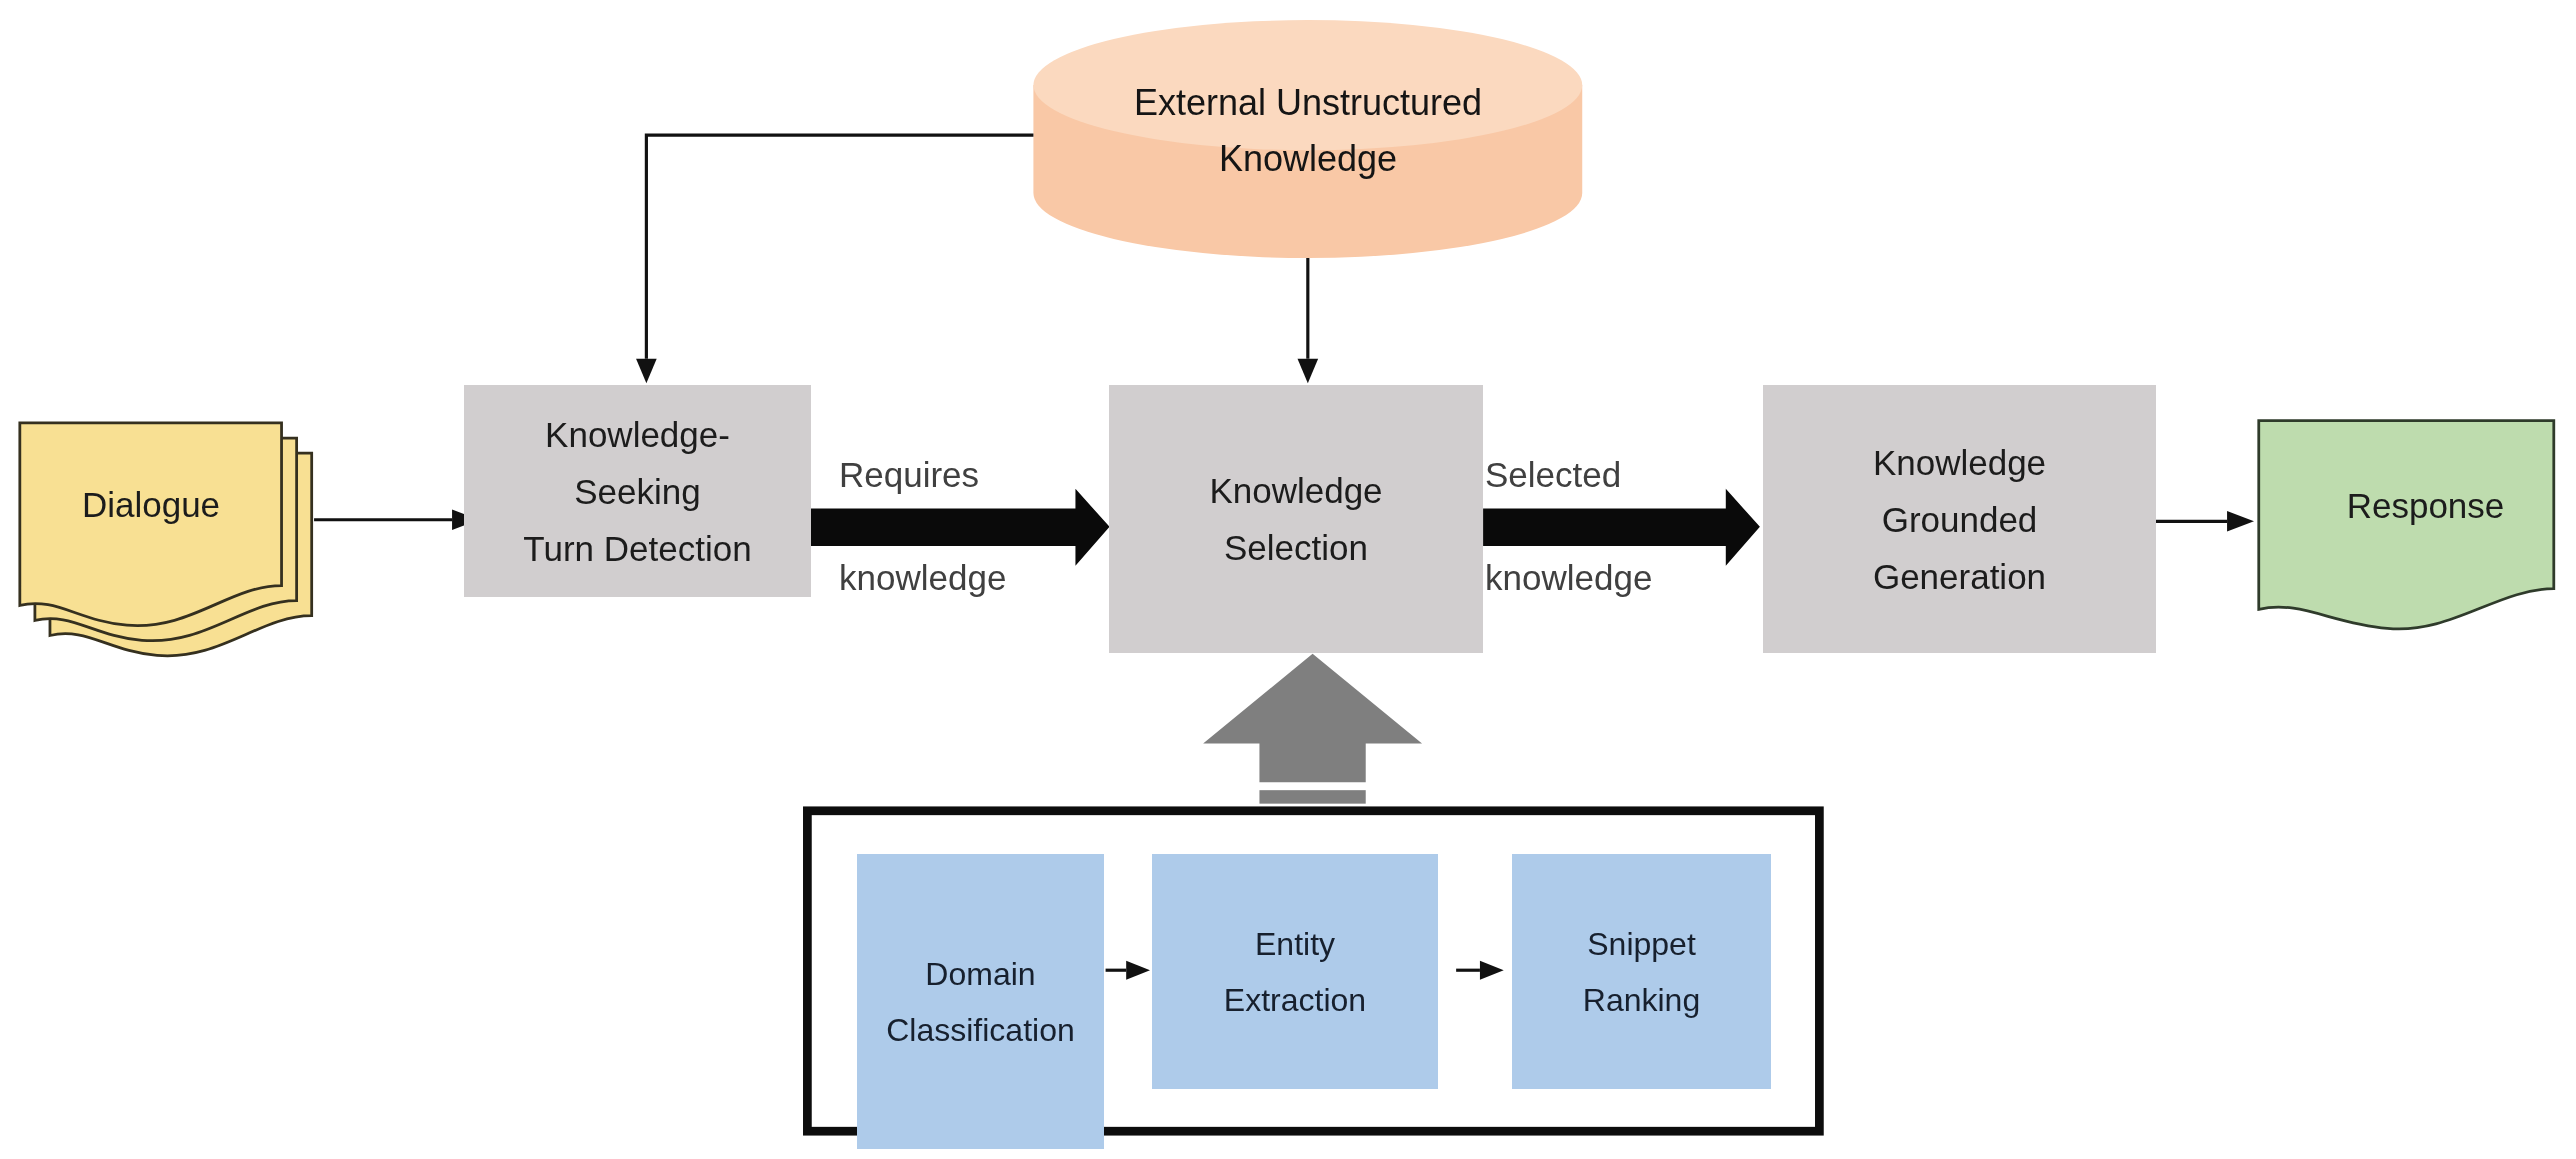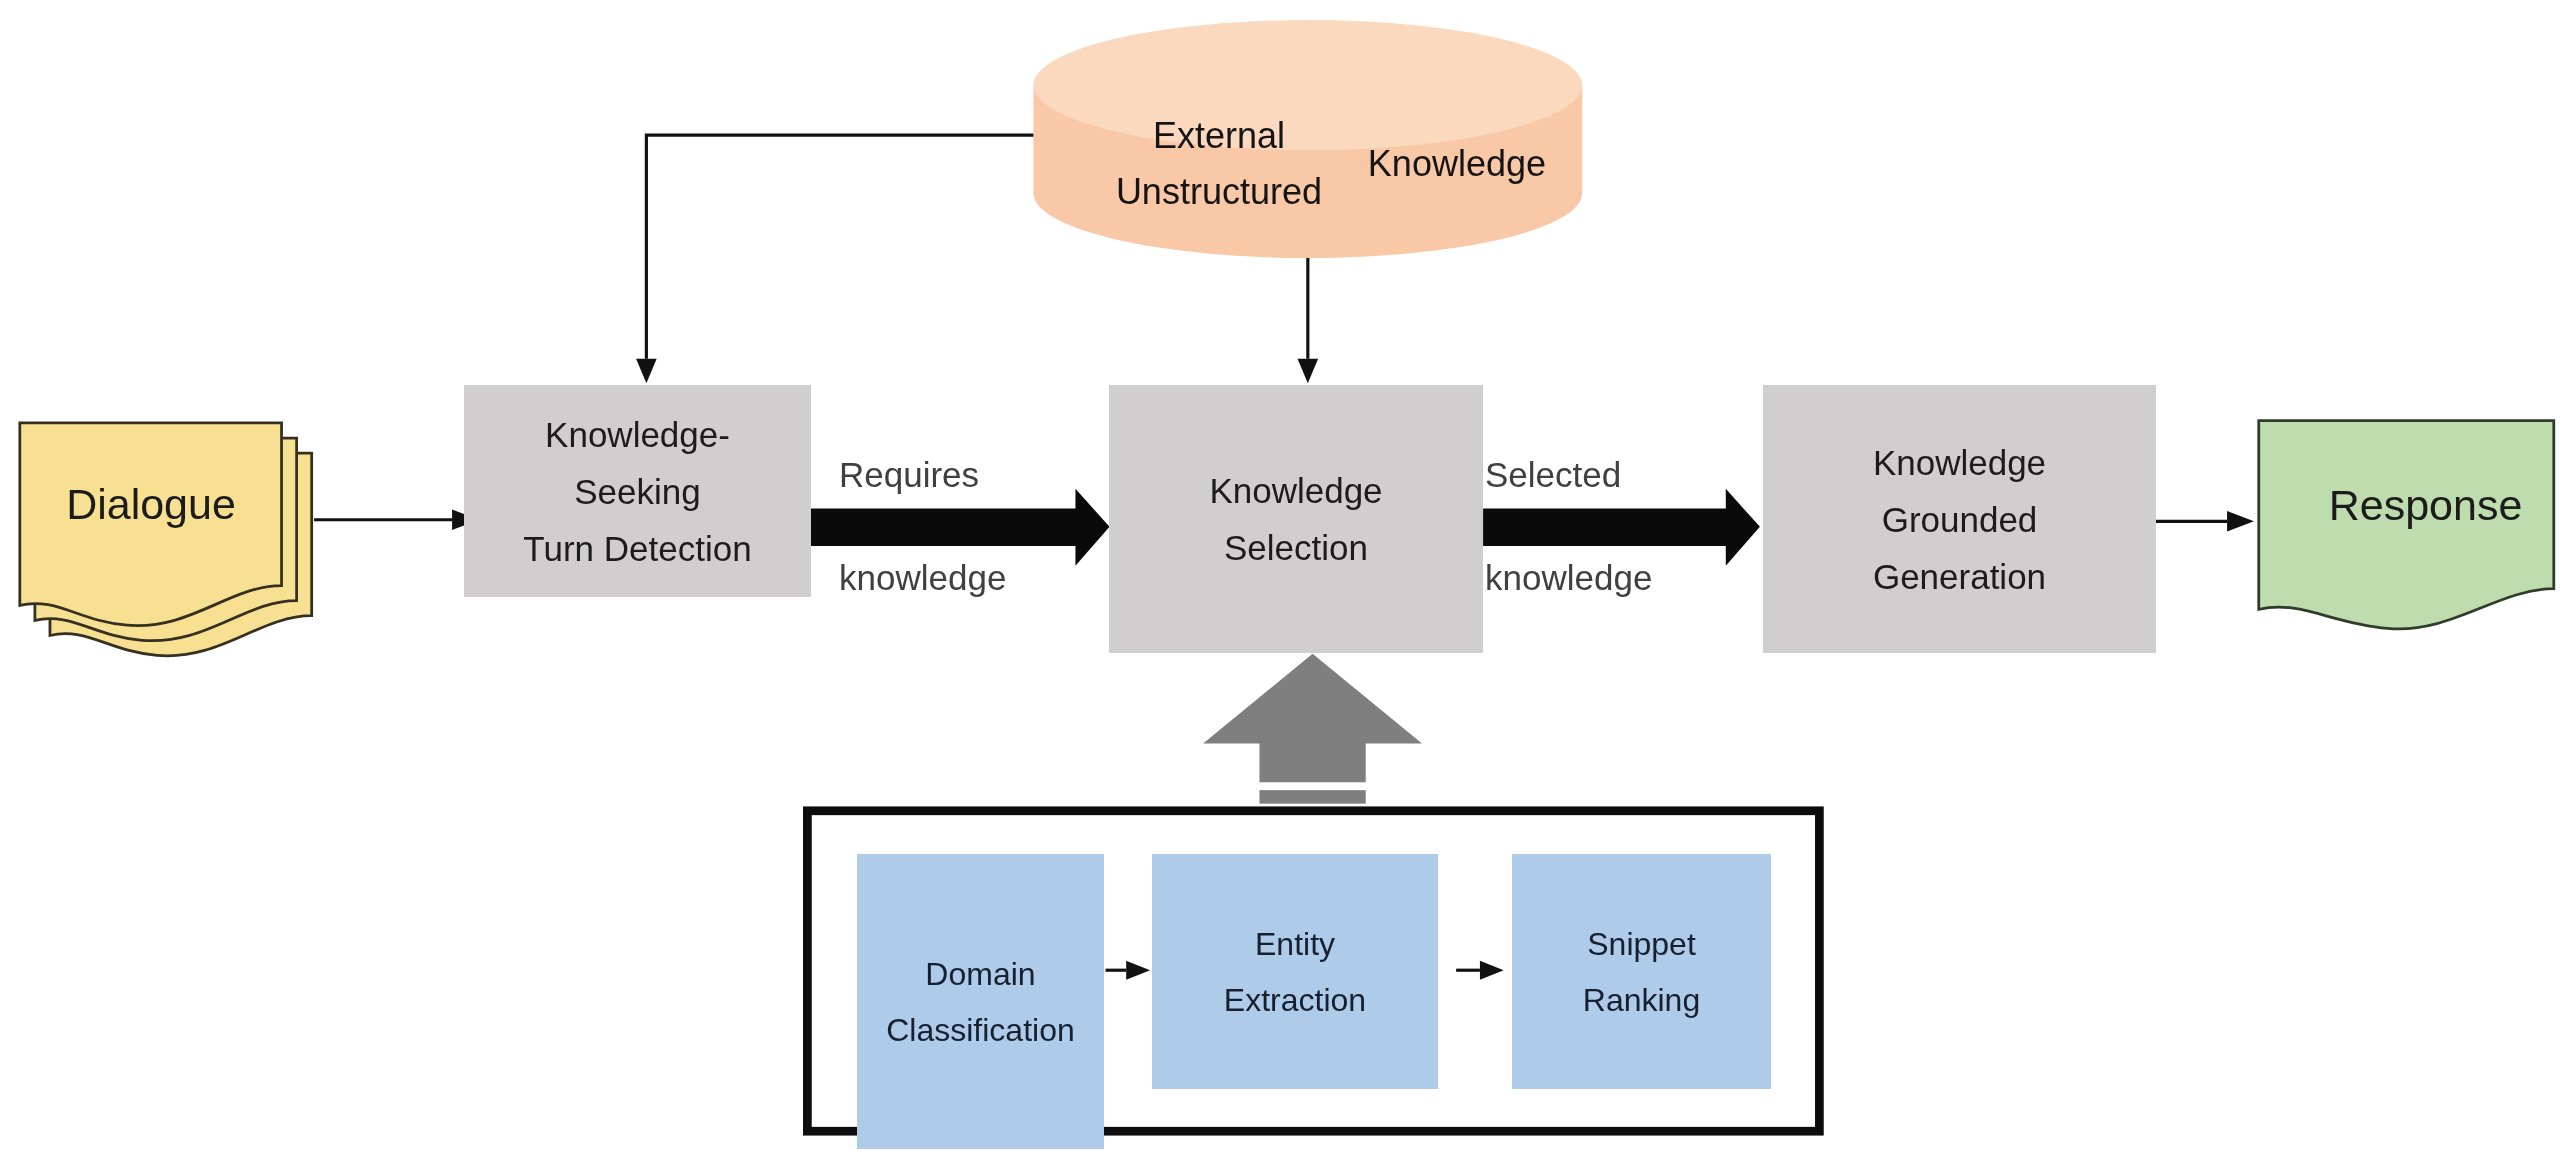--- a/index.html
+++ b/index.html
@@ -23,24 +23,24 @@
     display:flex; flex-direction:column; align-items:center; justify-content:center;
     font-size:35px; line-height:57px; color:#1c1c1c;
   }
   .bluebox {
     position:absolute; background:var(--blue);
     display:flex; flex-direction:column; align-items:center; justify-content:center;
     font-size:32px; line-height:56px; color:#17202e;
   }
   .doclabel {
     position:absolute; display:flex; align-items:center; justify-content:center;
-    font-size:43px; color:#1c1c1c;
+    font-size:35px; color:#1c1c1c;
   }
   .cyllabel {
-    position:absolute; display:flex; align-items:center; 
+    position:absolute; display:flex; flex-direction:column; align-items:center; 
     font-size:36px; line-height:56px; color:#151515;
   }
   .flowlabel {
     position:absolute; text-align:left; font-size:35px; color:#404040;
   }
   .line { display:block; text-align:center; }
 </style>
 </head>
 <body>
 

